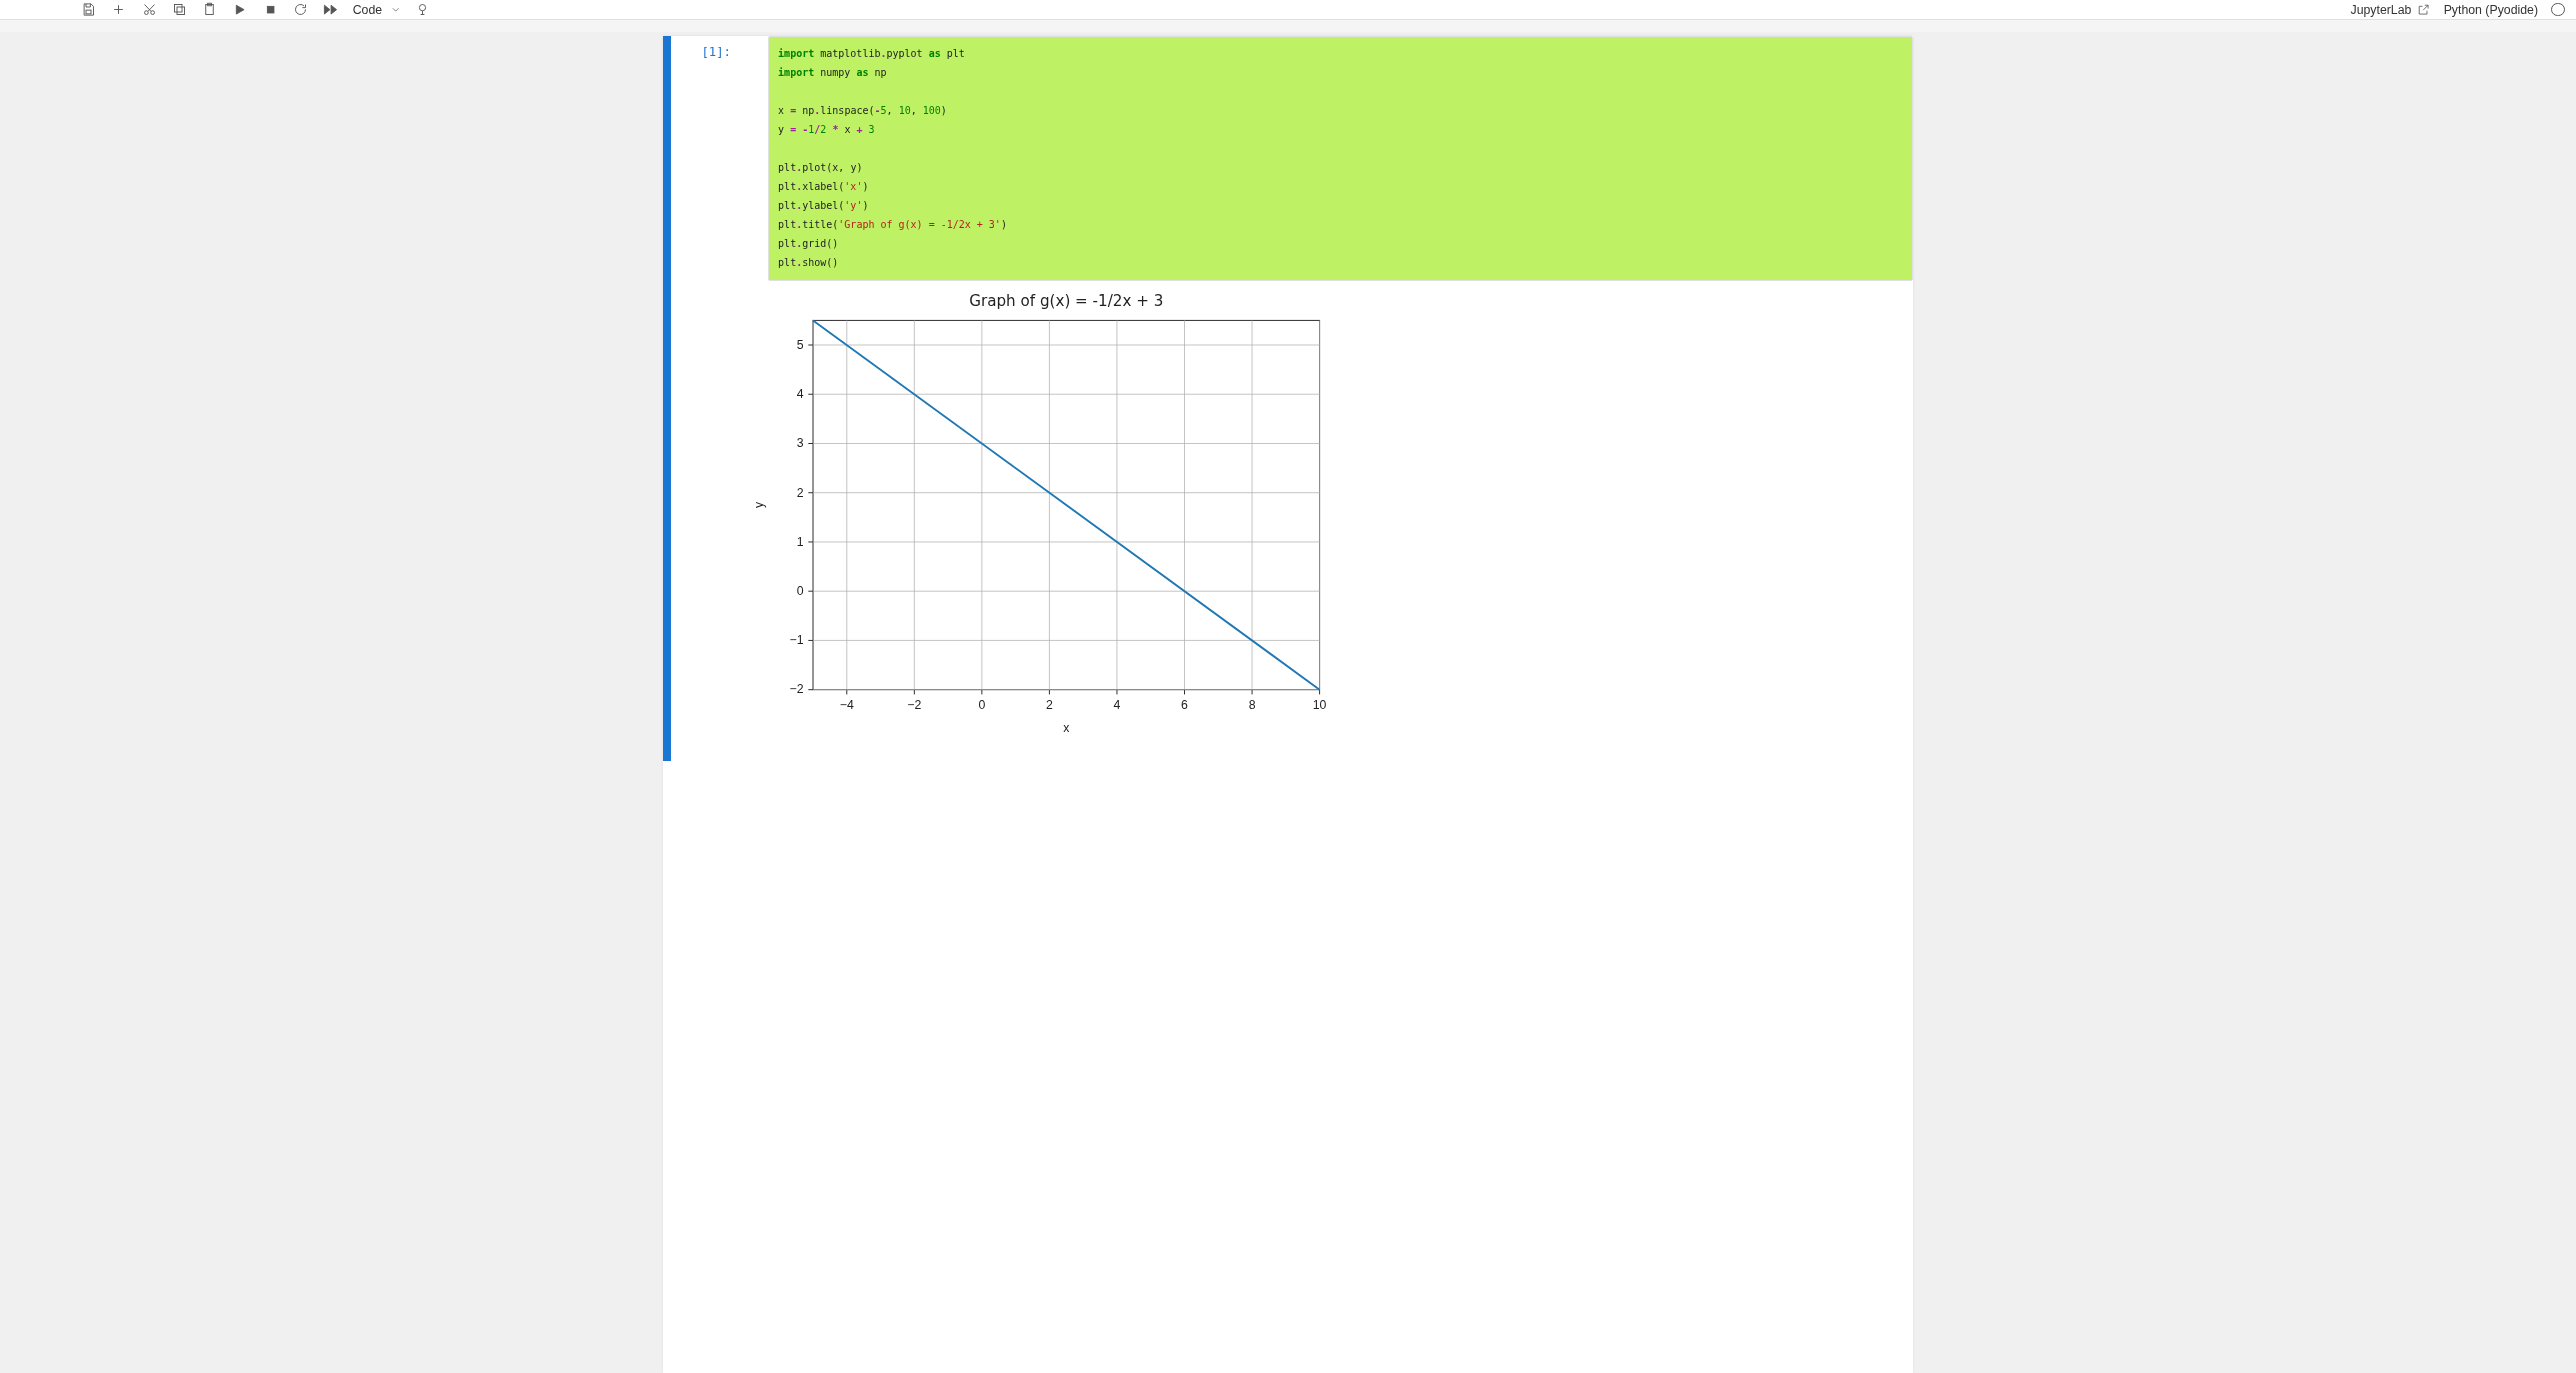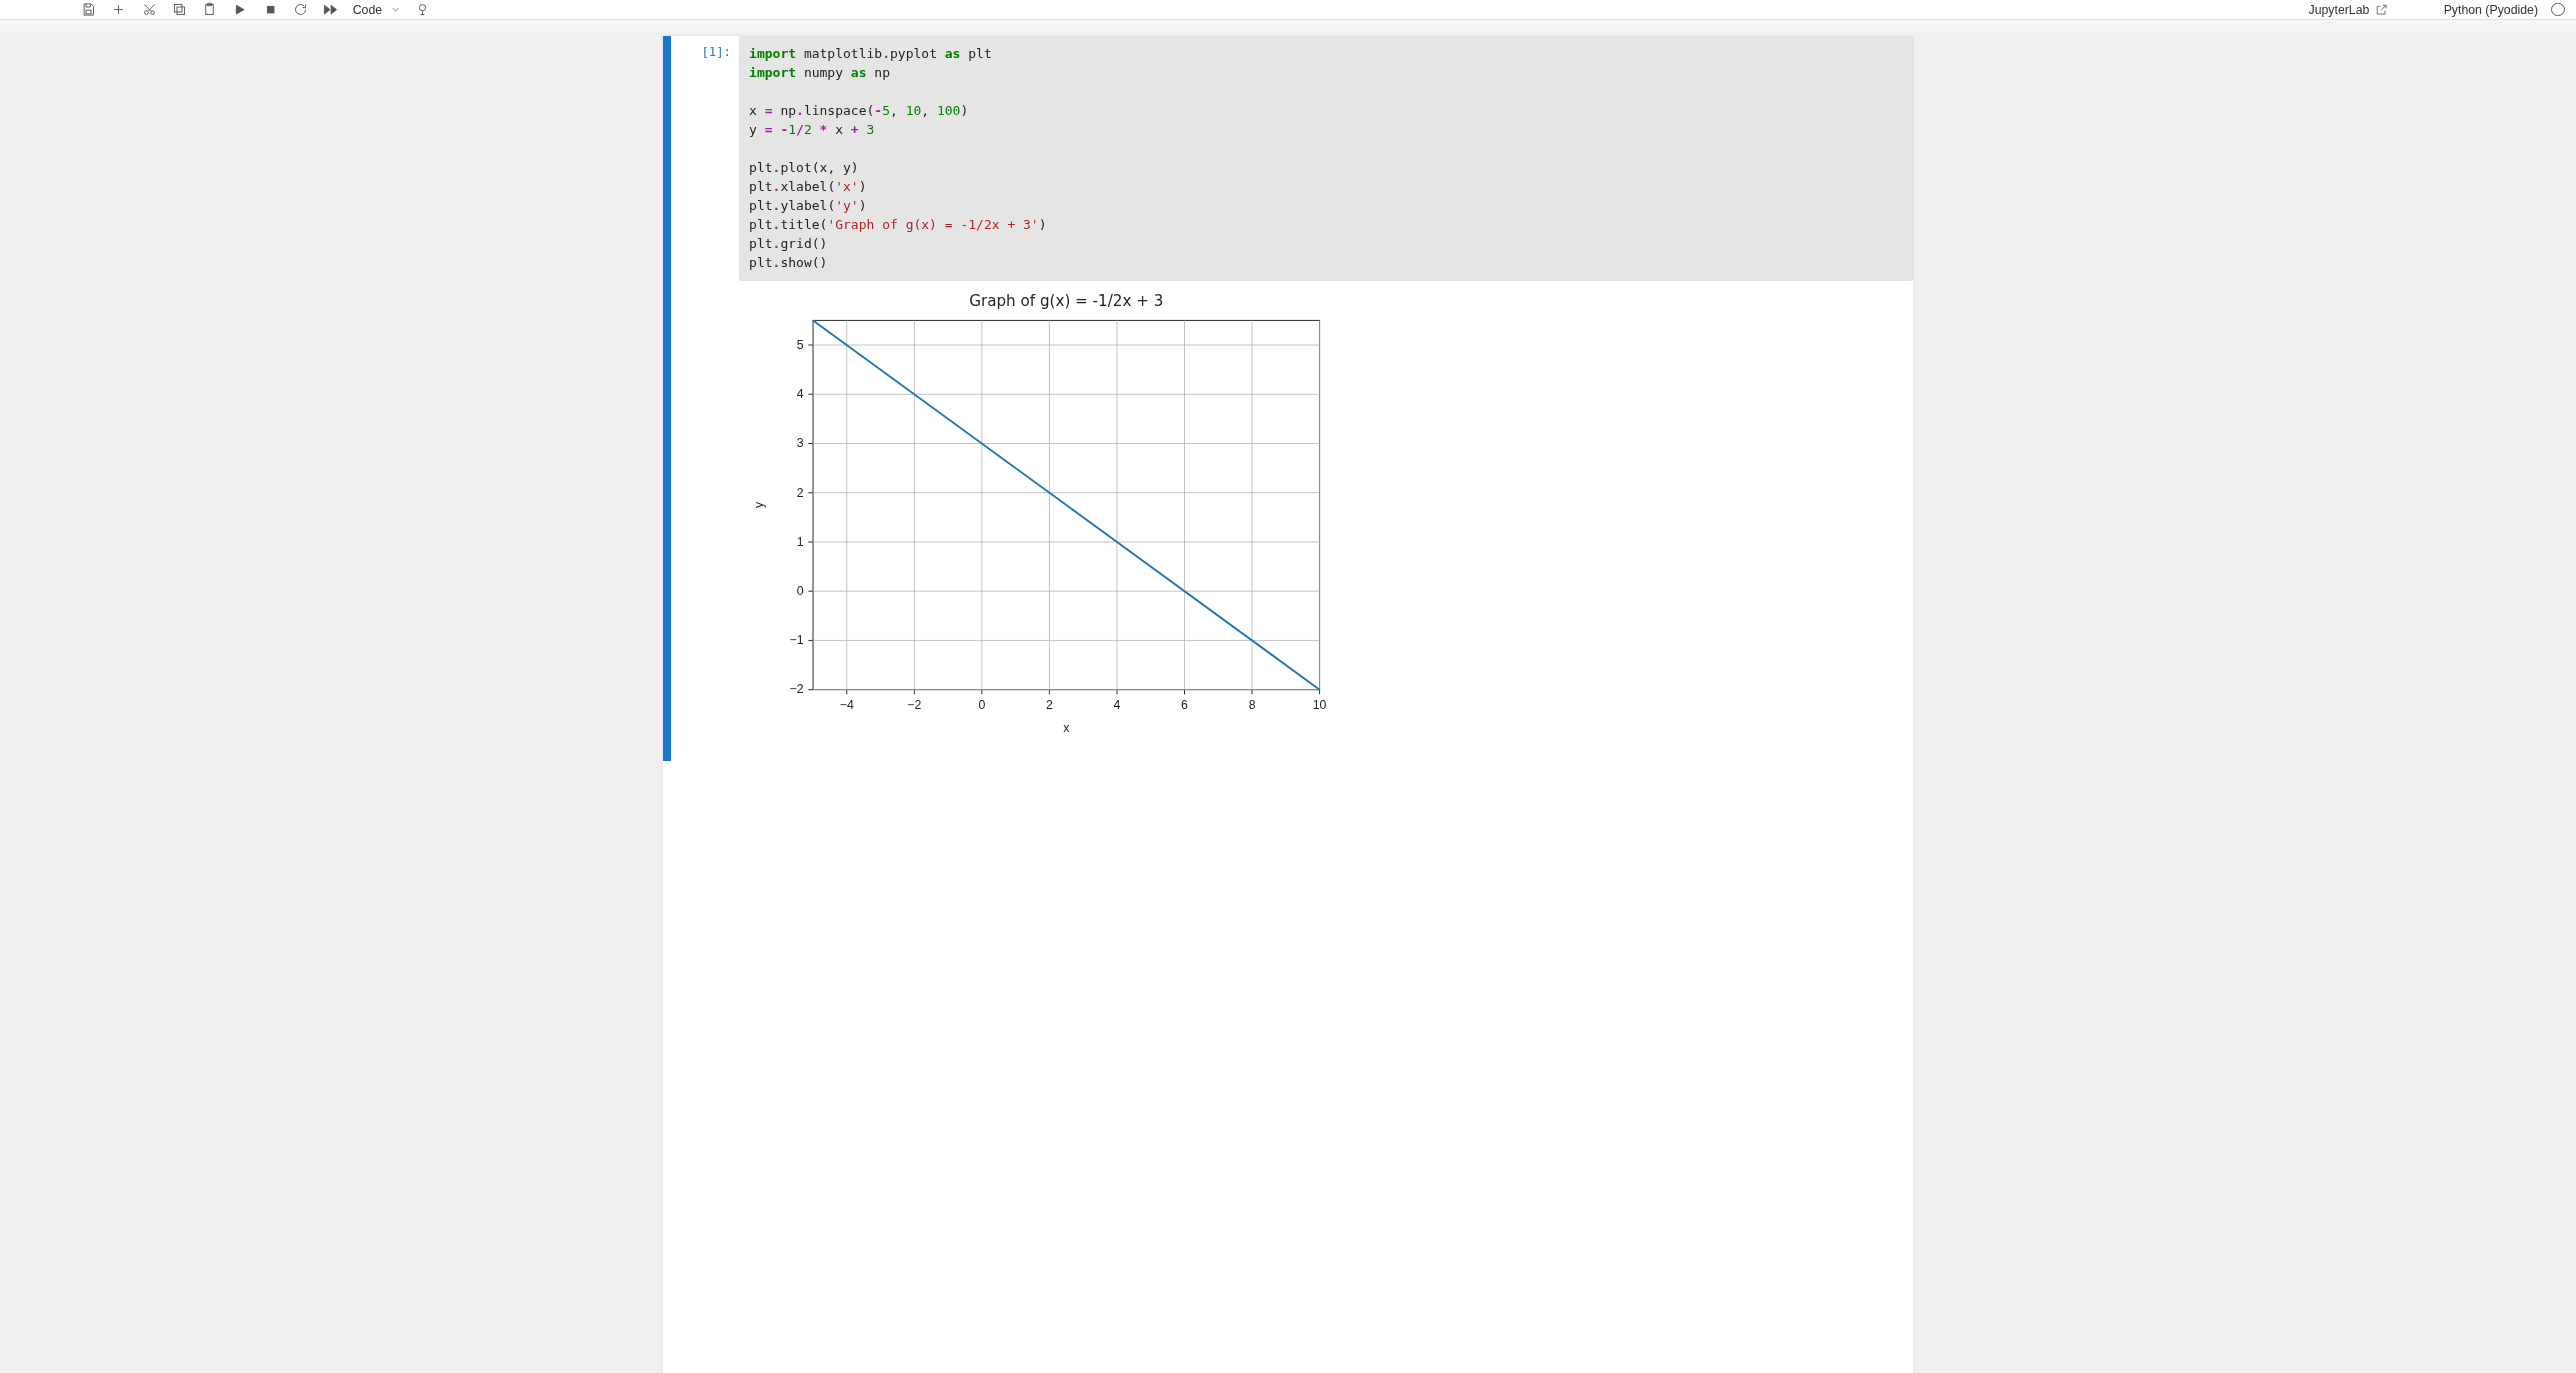--- a/index.html
+++ b/index.html
@@ -3,36 +3,36 @@
 <meta charset="utf-8">
 <style>
   * { box-sizing: border-box; }
   html, body { margin:0; padding:0; height:100%; font-family: -apple-system, BlinkMacSystemFont, "Segoe UI", Helvetica, Arial, sans-serif; background:#f5f5f5; color:#333; }
   body { overflow:hidden; }
 
   .topbar { display:flex; align-items:center; justify-content:space-between; background:#fff; border-bottom:0.9px solid #e0e0e0; height:20px; padding:0 11.4px 0 80px; font-size:12.3px; }
   .tb-left, .tb-right { display:flex; align-items:center; gap:13.3px; }
   .tb-btn { display:flex; align-items:center; justify-content:center; color:#555; cursor:pointer; width:17px; height:17px; }
   .tb-dd { display:flex; align-items:center; gap:7.6px; color:#333; cursor:pointer; }
-  .tb-link { display:flex; align-items:center; gap:5.7px; cursor:pointer;margin-left:42px; }
+  .tb-link { display:flex; align-items:center; gap:5.7px; cursor:pointer; }
   .kernel-dot { width:13.3px; height:13.3px; border:1.4px solid #555; border-radius:50%; }
 
   .workspace { position:absolute; top:32px; bottom:0; left:0; right:0; background:#f0f0f0; overflow:auto; padding-top:3.8px; }
 
   .notebook { width:1250px; margin:0 auto; background:#fff; min-height:100%; box-shadow:0 0 2.8px rgba(0,0,0,.08); }
 
   .cell { display:grid; grid-template-columns: 7.6px 68px 1fr; }
   .cell .gutter { background:transparent; }
   .cell.active .gutter { background:#1976d2; }
   .cell .prompt { font-family: Menlo, Consolas, "DejaVu Sans Mono", monospace; font-size:12.3px; color:#909090; text-align:right; padding:9.5px 7.6px 0 0; user-select:none; }
   .cell.active .prompt { color:#1976d2; }
 
   .cell .content { padding:0; position:relative; }
 
-  .code-inner { position:relative; background:#e5e5e5; border:0.9px solid #e0e0e0; border-radius:1.9px; padding:7.6px 9.5px; font-family: Menlo, Consolas, "DejaVu Sans Mono", monospace; font-size:13px; line-height:19px; white-space:pre; color:#222; }
+  .code-inner { position:relative; background:#bef264; border:0.9px solid #e0e0e0; border-radius:1.9px; padding:7.6px 9.5px; font-family: Menlo, Consolas, "DejaVu Sans Mono", monospace; font-size:10px; line-height:19px; white-space:pre; color:#222;margin-left:29px; }
   .kw { color:#008000; font-weight:600; }
   .nm { color:#222; }
   .op { color:#a020a0; font-weight:600; }
   .num { color:#008000; }
   .str { color:#b22222; }
 
   .cell-toolbar { position:absolute; top:3.8px; right:5.7px; display:flex; gap:9.5px; color:#828282; }
   .cell-toolbar .ico { cursor:pointer; width:15px; height:15px; display:flex; align-items:center; justify-content:center; }
 
   .output-row { display:grid; grid-template-columns: 7.6px 68px 1fr; text-align: center; }

